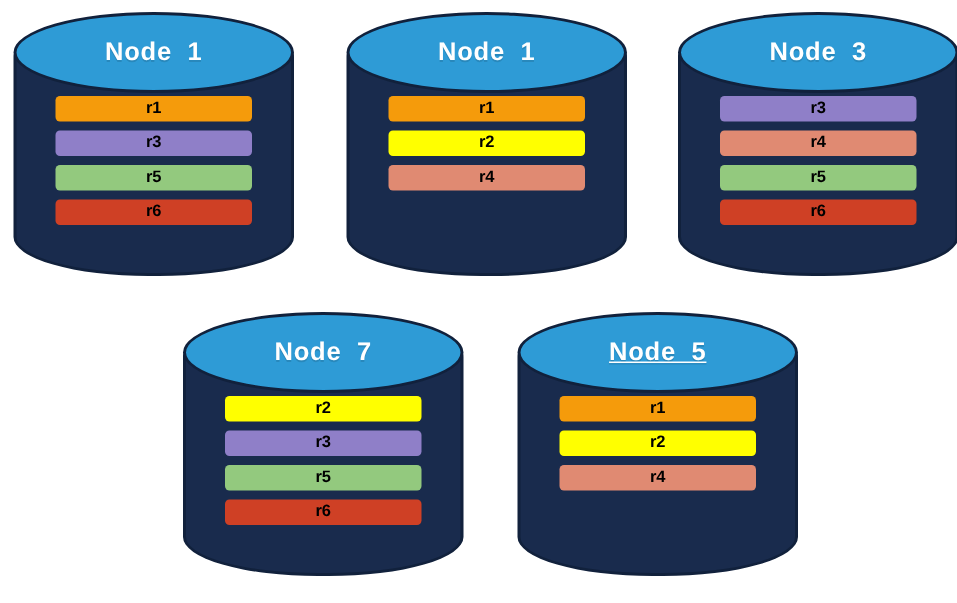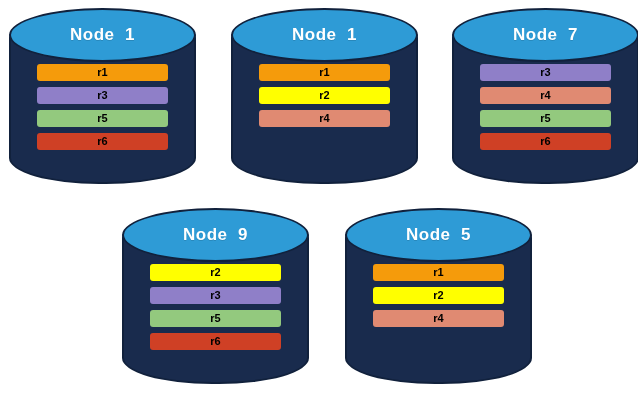--- a/index.html
+++ b/index.html
@@ -121,42 +121,42 @@
       <div class="node-title" style="color: rgb(255, 255, 255);">Node  1</div>
       <div class="replica-list">
         <div class="replica-bar" style="background: rgb(245, 155, 11); color: rgb(0, 0, 0);">r1</div>
         <div class="replica-bar" style="background: rgb(255, 255, 0); color: rgb(0, 0, 0);">r2</div>
         <div class="replica-bar" style="background: rgb(224, 138, 114); color: rgb(0, 0, 0);">r4</div>
       </div>
     </div>
     <div class="node" style="left: 452px; top: 8px;">
       <div class="cyl-body" style="background: rgb(25, 43, 77); border-color: rgb(17, 33, 60);"></div>
       <div class="cyl-top" style="background: rgb(46, 155, 214); border-color: rgb(17, 33, 60);"></div>
-      <div class="node-title" style="color: rgb(255, 255, 255);">Node  7</div>
+      <div class="node-title" style="color: rgb(255, 255, 255);">Node  3</div>
       <div class="replica-list">
         <div class="replica-bar" style="background: rgb(143, 127, 200); color: rgb(0, 0, 0);">r3</div>
         <div class="replica-bar" style="background: rgb(224, 138, 114); color: rgb(0, 0, 0);">r4</div>
         <div class="replica-bar" style="background: rgb(147, 201, 126); color: rgb(0, 0, 0);">r5</div>
         <div class="replica-bar" style="background: rgb(207, 64, 37); color: rgb(0, 0, 0);">r6</div>
       </div>
     </div>
     <div class="node node-row2" style="left: 122px; top: 208px;">
       <div class="cyl-body" style="background: rgb(25, 43, 77); border-color: rgb(17, 33, 60);"></div>
       <div class="cyl-top" style="background: rgb(46, 155, 214); border-color: rgb(17, 33, 60);"></div>
-      <div class="node-title" style="color: rgb(255, 255, 255);">Node  9</div>
+      <div class="node-title" style="color: rgb(255, 255, 255);">Node  7</div>
       <div class="replica-list">
         <div class="replica-bar" style="background: rgb(255, 255, 0); color: rgb(0, 0, 0);">r2</div>
         <div class="replica-bar" style="background: rgb(143, 127, 200); color: rgb(0, 0, 0);">r3</div>
         <div class="replica-bar" style="background: rgb(147, 201, 126); color: rgb(0, 0, 0);">r5</div>
         <div class="replica-bar" style="background: rgb(207, 64, 37); color: rgb(0, 0, 0);">r6</div>
       </div>
     </div>
     <div class="node node-row2" style="left: 345px; top: 208px;">
       <div class="cyl-body" style="background: rgb(25, 43, 77); border-color: rgb(17, 33, 60);"></div>
       <div class="cyl-top" style="background: rgb(46, 155, 214); border-color: rgb(17, 33, 60);"></div>
-      <div class="node-title" style="color: rgb(255, 255, 255);">Node  5</div>
+      <div class="node-title" style="color: rgb(255, 255, 255); text-decoration: underline;">Node  5</div>
       <div class="replica-list">
         <div class="replica-bar" style="background: rgb(245, 155, 11); color: rgb(0, 0, 0);">r1</div>
         <div class="replica-bar" style="background: rgb(255, 255, 0); color: rgb(0, 0, 0);">r2</div>
         <div class="replica-bar" style="background: rgb(224, 138, 114); color: rgb(0, 0, 0);">r4</div>
       </div>
     </div>
   </div>
 
 </body></html>

